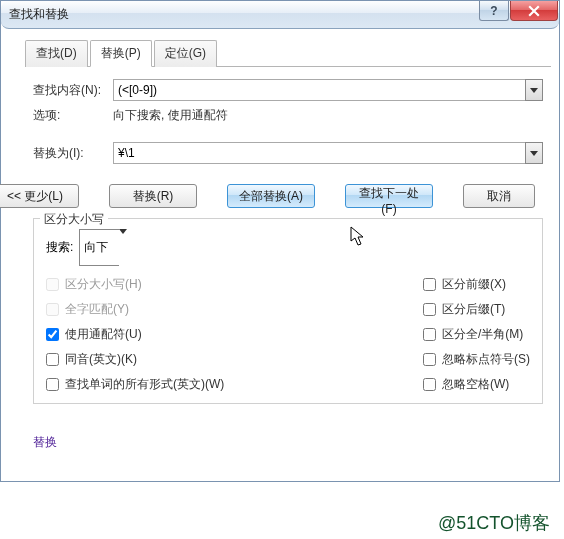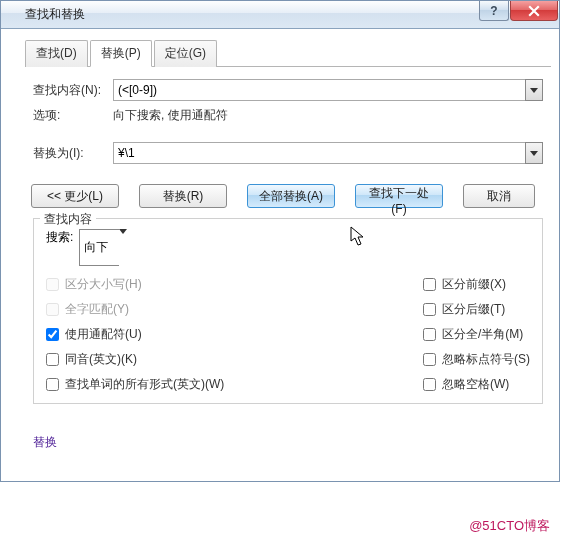--- a/index.html
+++ b/index.html
@@ -1,58 +1,58 @@
 <!DOCTYPE html>
 <html><head>
 <meta charset="utf-8">
 <style>
 * { box-sizing: border-box; font-family: "Microsoft YaHei", "SimSun", sans-serif; font-size: 12px; }
 body { margin: 0; padding: 0; background: #fff; width: 564px; height: 539px; position: relative; }
 .window { width: 560px; border: 1px solid #7a93b0; position: relative; background: #fff; }
-.titlebar { height: 28px; background: linear-gradient(#fdfefe, #e6eef7 45%, #d4e1ef 46%, #dce8f4); border-bottom: 1px solid #8aa3bd; display: flex; align-items: center; padding-left: 24px; position: relative; }
+.titlebar { height: 28px; background: linear-gradient(#fdfefe, #e6eef7 45%, #d4e1ef 46%, #dce8f4); border-bottom: 1px solid #8aa3bd; display: flex; align-items: center; padding-left: 8px; position: relative; border-radius: 8px; }
 .titlebar-text { color: #1a1a1a; }
 .titlebar-buttons { position: absolute; right: 0; top: 0; display: flex; }
 .tb-btn { width: 30px; height: 20px; border: 1px solid #7a8ca3; border-top: none; background: linear-gradient(#f6fafd, #d2e1f0 45%, #bfd3e6 46%, #d6e5f3); display: flex; align-items: center; justify-content: center; font-weight: bold; color: #3a4a5a; border-radius: 0 0 3px 3px; margin-right: 1px; }
 .tb-close { width: 48px; background: linear-gradient(#f5a0a0, #e46a6a 45%, #d23a3a 46%, #e86060); border-color: #a04040; color: #fff; border-radius: 0 0 4px 4px; }
 .tb-close svg { width: 12px; height: 12px; }
 .content { padding: 4px 8px 10px 24px; }
 .tabstrip { display: flex; border-bottom: 1px solid #b5b5b5; margin-top: 6px; }
 .tab { padding: 4px 10px; border: 1px solid #b5b5b5; border-bottom: none; background: linear-gradient(#fafafa,#ececec); position: relative; top: 1px; margin-right: 2px; border-radius: 2px 2px 0 0; color: #333; cursor: pointer; }
 .tab.active { background: #fff; border-bottom: 1px solid #fff; }
 .form-area { padding: 12px 8px; }
 .row { display: flex; align-items: center; margin-bottom: 6px; }
 .lbl { width: 80px; color: #333; }
 .combo { flex: 1; display: flex; }
 .combo input { flex: 1; height: 22px; border: 1px solid #aaa; border-right: none; padding: 0 4px; }
 .combo .dd { width: 18px; height: 22px; border: 1px solid #888; background: linear-gradient(#f4f4f4,#dcdcdc); display: flex; align-items: center; justify-content: center; }
 .arr { width: 0; height: 0; border-left: 4px solid transparent; border-right: 4px solid transparent; border-top: 5px solid #333; }
 .opts-text { color: #333; }
-.btnrow { display: flex; margin: 20px 0 10px 0; gap: 20px; justify-content: flex-end; padding-right: 8px; }
+.btnrow { display: flex; margin: 20px 0 10px 0; gap: 30px; justify-content: flex-end; padding-right: 8px; }
 .btn { min-width: 88px; height: 24px; border: 1px solid #8a8a8a; background: linear-gradient(#fdfdfd,#e7e7e7); border-radius: 3px; cursor: pointer; padding: 0 10px; color: #222; }
 .btn-primary { border: 1px solid #3c93d6; background: linear-gradient(#f0f8ff,#cfe7f9 45%,#b2d7f3 46%,#d4ebfc); }
 .btn-less { min-width: 88px; }
 .fieldset { border: 1px solid #d0d0d0; padding: 10px 12px; position: relative; margin-top: 4px; }
 .legend { position: absolute; top: -8px; left: 6px; background: #fff; padding: 0 4px; color: #333; }
-.search-dir { display: flex; margin-bottom: 10px; }
+.search-dir { display: flex; align-items: center; margin-bottom: 10px; }
 .small-combo { display: flex; margin-left: 6px; }
 .small-combo input { width: 40px; height: 37px; border: 1px solid #888; border-right: none; padding: 0 4px; }
 .checks { display: flex; }
 .check-col { display: flex; flex-direction: column; gap: 8px; }
 .check-col.left { flex: 1; justify-content: center; }
 .chk { display: flex; align-items: center; gap: 6px; color: #333; }
 .chk.disabled { color: #9a9a9a; }
 .chk input[type=checkbox] { width: 13px; height: 13px; margin: 0; }
 .chk.disabled input[type=checkbox] { opacity: .6; }
 .format-section { margin-top: 30px; }
 .format-label { display: block; margin-bottom: 8px; color: #4c1d95; }
 .format-btns { display: flex; gap: 8px; }
 .btn.split { display: flex; align-items: center; justify-content: center; gap: 4px; }
 .btn-disabled { color: #a0a0a0; }
 .cursor { position: absolute; left: 350px; top: 226px; pointer-events: none; }
-.watermark { position: absolute; right: 14px; bottom: 4px; color: #be185d; font-size: 13px; }
+.watermark { position: absolute; right: 14px; bottom: 4px; color: #14532d; font-size: 18px; }
 </style>
 </head>
 <body>
 
 <div class="window">
   <div class="titlebar">
     <span class="titlebar-text">查找和替换</span>
     <div class="titlebar-buttons">
       <div class="tb-btn">?</div>
       <div class="tb-btn tb-close">
@@ -97,21 +97,21 @@
 
       <div class="btnrow">
         <button class="btn btn-less" style="margin-right:auto">&lt;&lt; 更少(L)</button>
         <button class="btn">替换(R)</button>
         <button class="btn btn-primary">全部替换(A)</button>
         <button class="btn btn-primary">查找下一处(F)</button>
         <button class="btn" style="min-width:72px">取消</button>
       </div>
 
       <div class="fieldset">
-        <span class="legend">查找内容</span>
+        <span class="legend">区分大小写</span>
         <div class="search-dir">
           <span>搜索:</span>
           <div class="small-combo">
             <input type="text" value="向下" style="">
             <div class="dd">
                 <div class="arr"></div>
               </div>
           </div>
         </div>
         <div class="checks">

